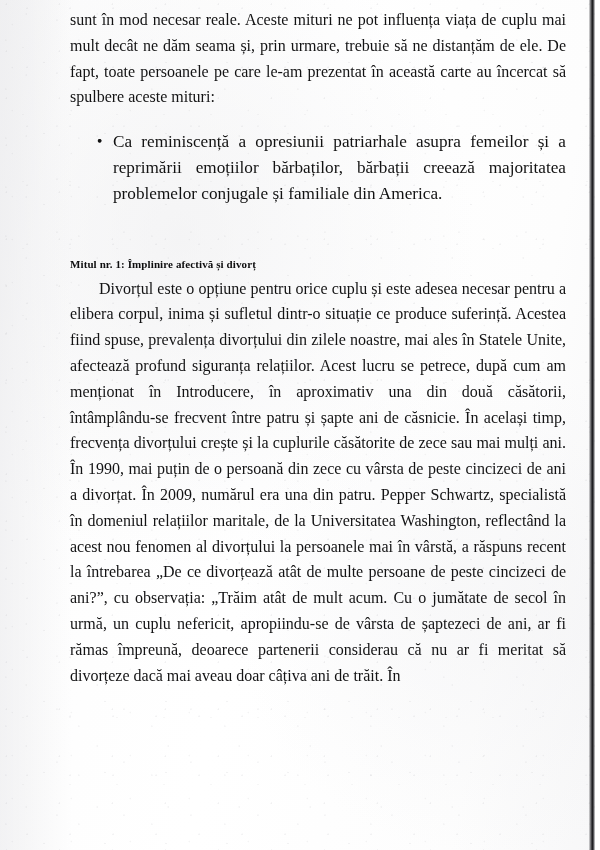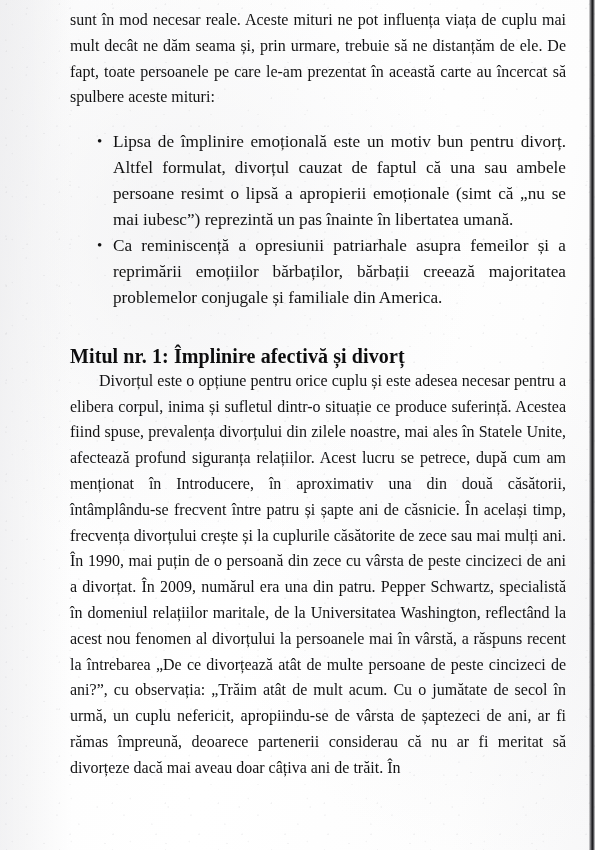--- a/index.html
+++ b/index.html
@@ -109,22 +109,22 @@
   }
   .bullet-dot {
     position: absolute;
     left: 27px;
     top: 0;
     line-height: 25.8px;
     font-size: 15px;
   }
 
   .section-heading {
-    margin-top: 33px;
-    font-size: 20px;
+    margin-top: 45px;
+    font-size: 11px;
     line-height: 24px;
     font-weight: bold;
     letter-spacing: 0.1px;
     color: #0e0e0f;
   }
 
   .para-main {
     text-indent: 29px;
   }
 </style>
@@ -135,21 +135,20 @@
 <div class="left-fade"></div>
 <div class="grain"></div>
 
 <div class="content">
 
   <p class="body-text para-top">sunt în mod necesar reale. Aceste mituri ne pot influența viața de cuplu mai mult decât ne dăm seama și, prin urmare, trebuie să ne distanțăm de ele. De fapt, toate persoanele pe care le-am prezentat în această carte au încercat să spulbere aceste mituri:</p>
 
   <ul class="bullet-list">
     <li>
       <span class="bullet-dot">•</span>
-      <span>Lipsa de împlinire emoțională este un motiv bun pentru divorț. Altfel formulat, divorțul cauzat de faptul că una sau ambele persoane resimt o lipsă a apropierii emoționale (simt că „nu se mai iubesc”) reprezintă un pas înainte în libertatea umană.</span>
     </li>
     <li>
       <span class="bullet-dot">•</span>
       <span>Ca reminiscență a opresiunii patriarhale asupra femeilor și a reprimării emoțiilor bărbaților, bărbații creează majoritatea problemelor conjugale și familiale din America.</span>
     </li>
   </ul>
 
   <h2 class="section-heading">Mitul nr. 1: Împlinire afectivă și divorț</h2>
 
   <p class="body-text para-main">Divorțul este o opțiune pentru orice cuplu și este adesea necesar pentru a elibera corpul, inima și sufletul dintr-o situație ce produce suferință. Acestea fiind spuse, prevalența divorțului din zilele noastre, mai ales în Statele Unite, afectează profund siguranța relațiilor. Acest lucru se petrece, după cum am menționat în Introducere, în aproximativ una din două căsătorii, întâmplându-se frecvent între patru și șapte ani de căsnicie. În același timp, frecvența divorțului crește și la cuplurile căsătorite de zece sau mai mulți ani. În 1990, mai puțin de o persoană din zece cu vârsta de peste cincizeci de ani a divorțat. În 2009, numărul era una din patru. Pepper Schwartz, specialistă în domeniul relațiilor maritale, de la Universitatea Washington, reflectând la acest nou fenomen al divorțului la persoanele mai în vârstă, a răspuns recent la întrebarea „De ce divorțează atât de multe persoane de peste cincizeci de ani?”, cu observația: „Trăim atât de mult acum. Cu o jumătate de secol în urmă, un cuplu nefericit, apropiindu-se de vârsta de șaptezeci de ani, ar fi rămas împreună, deoarece partenerii considerau că nu ar fi meritat să divorțeze dacă mai aveau doar câțiva ani de trăit. În</p>

